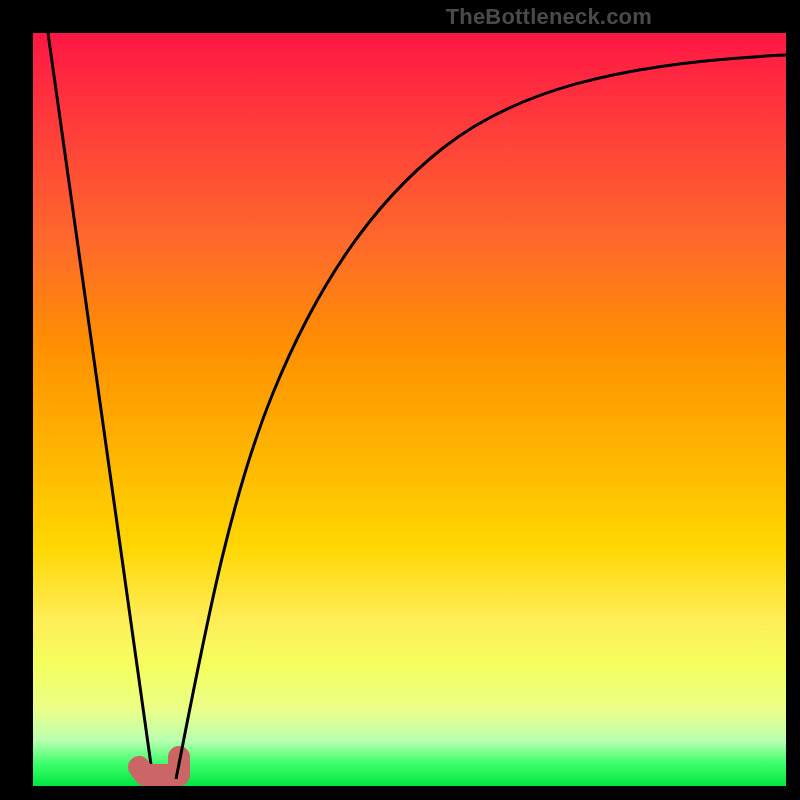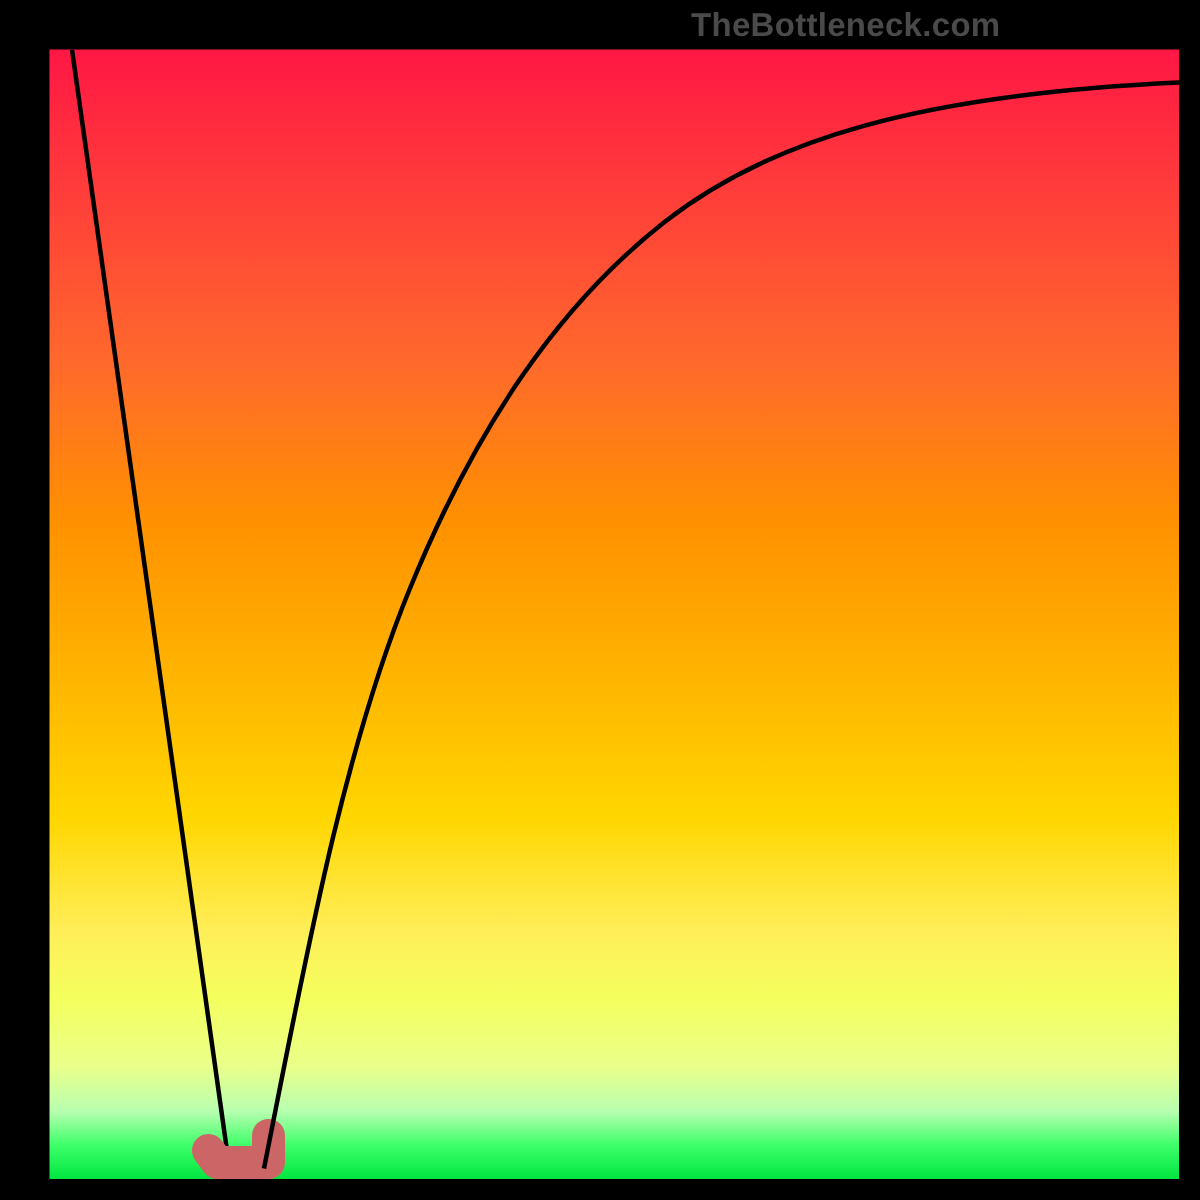--- a/index.html
+++ b/index.html
@@ -8,21 +8,20 @@
     width: 800px;
     height: 800px;
     background: #000000;
     overflow: hidden;
   }
   .frame {
     position: relative;
     width: 666px;
     height: 800px;
     background: #000000;
-    padding-left: 15px;
   }
   .plot-area {
     position: absolute;
     left: 33px;
     top: 33px;
     width: 753px;
     height: 753px;
     background: linear-gradient(
       to bottom,
       #ff1744 0%,

